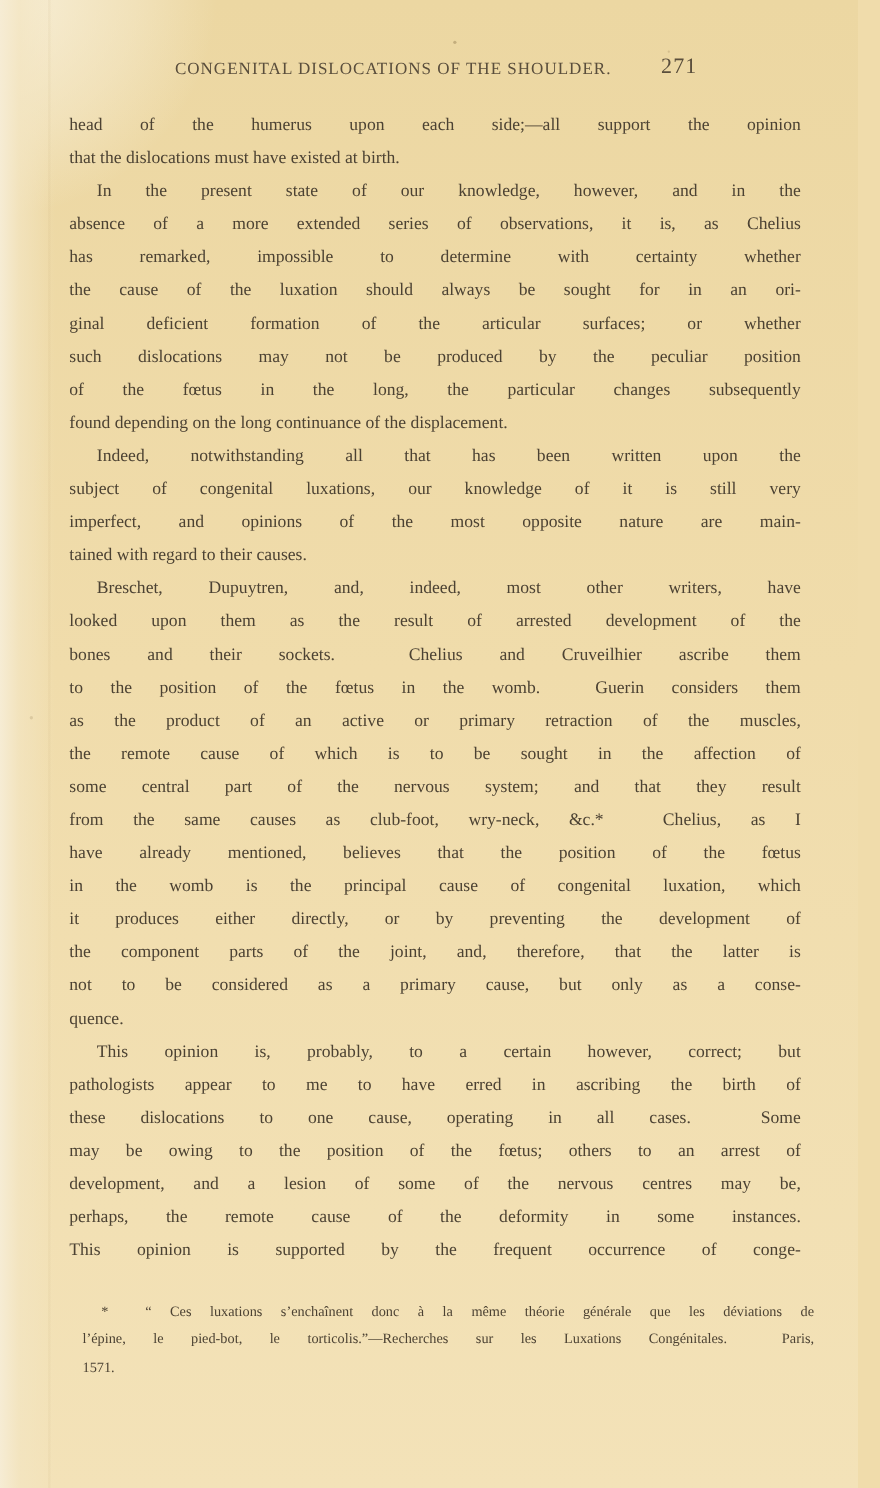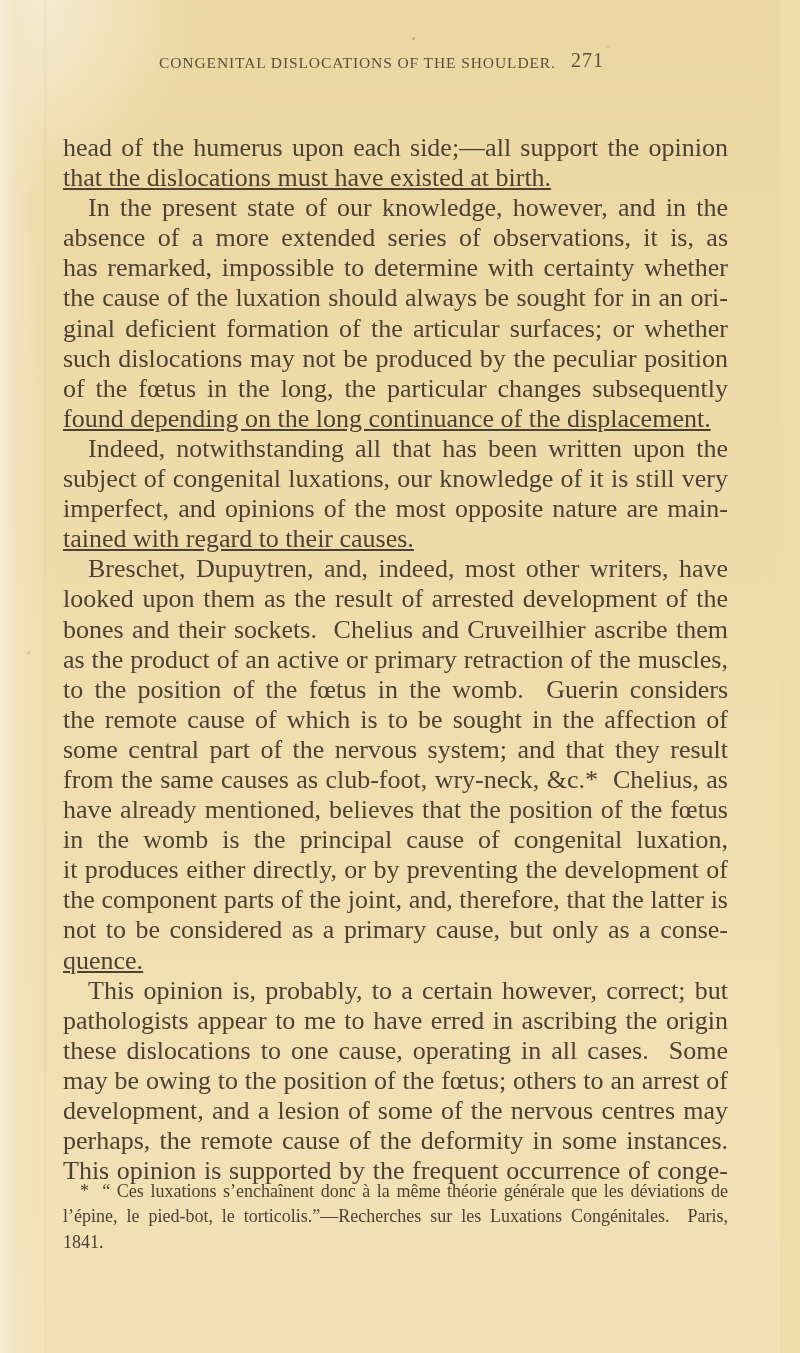--- a/index.html
+++ b/index.html
@@ -35,36 +35,36 @@
     position:absolute;left:44px;top:0;bottom:0;width:3px;
     background:linear-gradient(90deg,rgba(170,140,85,0.10),rgba(170,140,85,0));
     pointer-events:none;
   }
   .running-head{
     position:absolute;left:159px;top:54px;
     font-size:15.5px;letter-spacing:0.9px;color:var(--ink-soft);
     white-space:nowrap;
   }
   .page-number{
-    position:absolute;left:571px;top:49px;
+    position:absolute;left:601px;top:49px;
     font-size:20px;color:var(--ink-soft);letter-spacing:1px;text-align:right;
   }
   .body-text{
     position:absolute;left:63px;top:99px;width:665px;
-    font-size:26px;line-height:30.1px;margin-top:34px;
+    font-size:16px;line-height:30.1px;
   }
   .line{
     text-align:justify;text-align-last:justify;
     height:30.1px;overflow:hidden;white-space:normal;
   }
-  .line.no-just{text-align-last:left;text-decoration:underline;}
+  .line.no-just{text-align-last:left;}
   .line.indent{text-indent:25px;}
   .footnote{
-    position:absolute;left:63px;top:1179px;width:665px;
-    font-size:18px;line-height:25.4px;
+    position:absolute;left:75px;top:1179px;width:665px;
+    font-size:13px;line-height:25.4px;
   }
   .fline{
     text-align:justify;text-align-last:justify;
     height:25.4px;overflow:hidden;
   }
   .fline.no-just{text-align-last:left;}
   .fline.indent{text-indent:17px;}
   .fline .it{}
   .speck{position:absolute;border-radius:50%;background:rgba(120,98,58,0.35);pointer-events:none;}
   .s1{left:412px;top:37px;width:3px;height:3px;}
@@ -93,43 +93,43 @@
       <div class="line">such dislocations may not be produced by the peculiar position</div>
       <div class="line">of the fœtus in the long, the particular changes subsequently</div>
       <div class="line no-just">found depending on the long continuance of the displacement.</div>
       <div class="line indent">Indeed, notwithstanding all that has been written upon the</div>
       <div class="line">subject of congenital luxations, our knowledge of it is still very</div>
       <div class="line">imperfect, and opinions of the most opposite nature are main-</div>
       <div class="line no-just">tained with regard to their causes.</div>
       <div class="line indent">Breschet, Dupuytren, and, indeed, most other writers, have</div>
       <div class="line">looked upon them as the result of arrested development of the</div>
       <div class="line">bones and their sockets.&nbsp; Chelius and Cruveilhier ascribe them</div>
+      <div class="line">to the position of the fœtus in the womb.&nbsp; Guerin considers them</div>
       <div class="line">as the product of an active or primary retraction of the muscles,</div>
-      <div class="line">to the position of the fœtus in the womb.&nbsp; Guerin considers them</div>
       <div class="line">the remote cause of which is to be sought in the affection of</div>
       <div class="line">some central part of the nervous system; and that they result</div>
       <div class="line">from the same causes as club-foot, wry-neck, &amp;c.*&nbsp; Chelius, as I</div>
       <div class="line">have already mentioned, believes that the position of the fœtus</div>
       <div class="line">in the womb is the principal cause of congenital luxation, which</div>
       <div class="line">it produces either directly, or by preventing the development of</div>
       <div class="line">the component parts of the joint, and, therefore, that the latter is</div>
       <div class="line">not to be considered as a primary cause, but only as a conse-</div>
       <div class="line no-just">quence.</div>
       <div class="line indent">This opinion is, probably, to a certain however, correct; but</div>
-      <div class="line">pathologists appear to me to have erred in ascribing the origin of</div>
+      <div class="line">pathologists appear to me to have erred in ascribing the birth of</div>
       <div class="line">these dislocations to one cause, operating in all cases.&nbsp; Some</div>
       <div class="line">may be owing to the position of the fœtus; others to an arrest of</div>
       <div class="line">development, and a lesion of some of the nervous centres may be,</div>
       <div class="line">perhaps, the remote cause of the deformity in some instances.</div>
       <div class="line">This opinion is supported by the frequent occurrence of conge-</div>
     </div>
 
   <div class="footnote" id="footnote-lines">
       <div class="fline indent"><span>*&nbsp; “ Ces luxations s’enchaînent donc à la même théorie générale que les déviations de</span></div>
       <div class="fline"><span>l’épine, le pied-bot, le torticolis.”—</span><span class="it">Recherches sur les Luxations Congénitales.</span><span>&nbsp; Paris,</span></div>
-      <div class="fline no-just"><span>1841.</span></div>
+      <div class="fline no-just"><span>1571.</span></div>
     </div>
 
   <div class="speck s1"></div>
   <div class="speck s2"></div>
   <div class="speck s3"></div>
   <div class="speck s4"></div>
 </div>
 
 </body></html>

